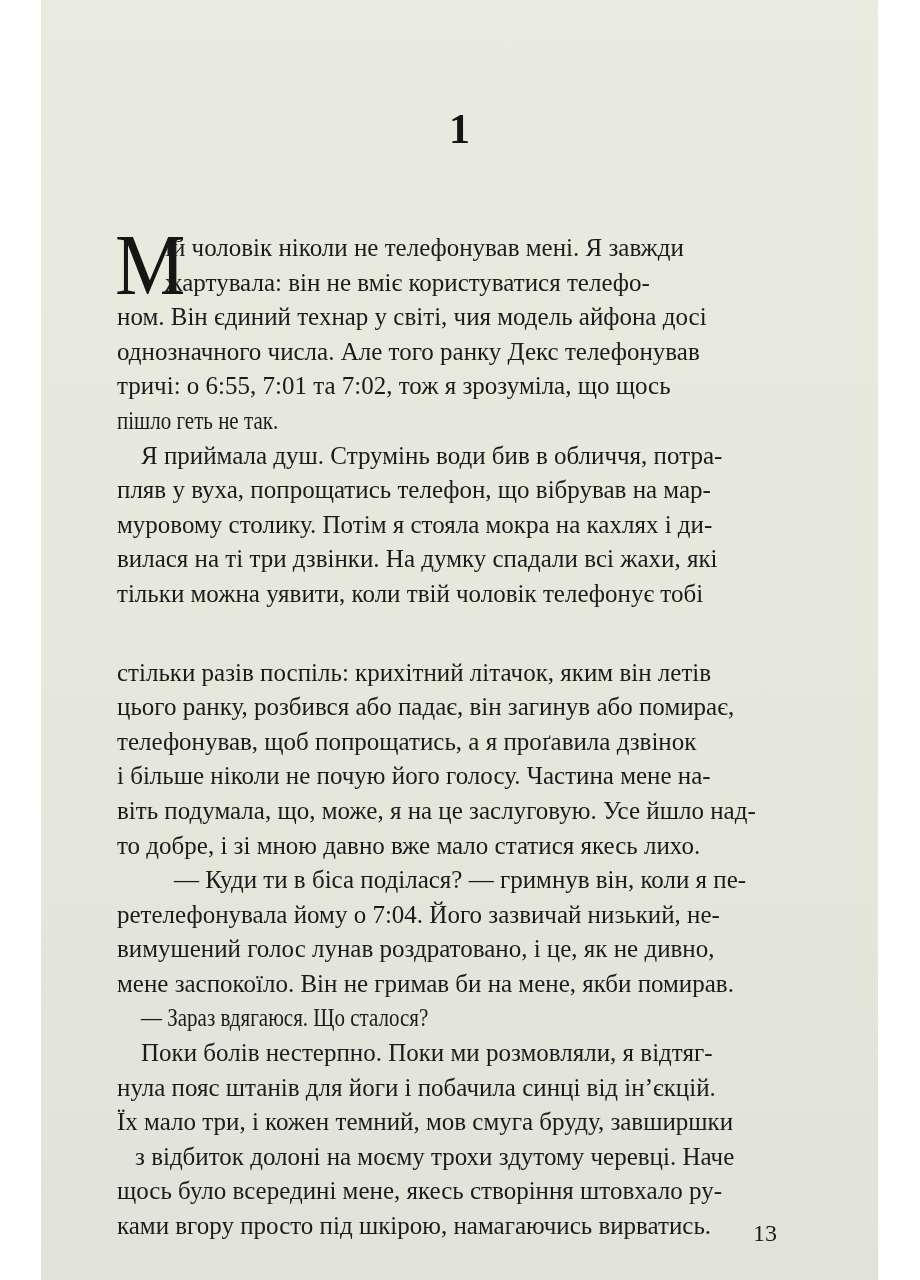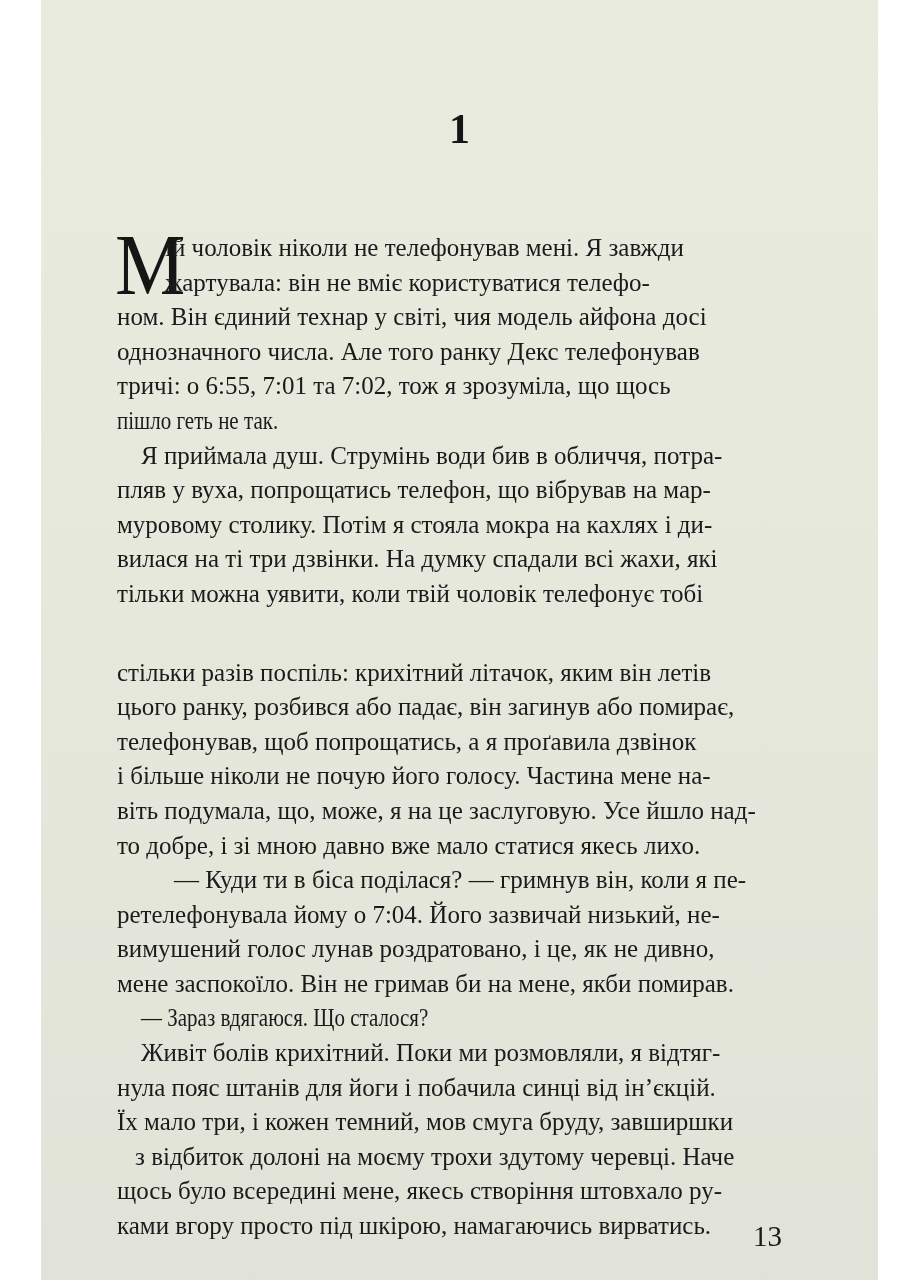--- a/index.html
+++ b/index.html
@@ -24,21 +24,21 @@
     transform-origin: left center;
   }
   .line span { display: block; }
   .dropcap {
     position: absolute; left: 74px; top: 222px;
     font-family: "Liberation Serif", serif; font-size: 86px; line-height: 86px; color: #151515;
     transform: scaleX(0.92); transform-origin: left top;
   }
   .page-number {
     position: absolute; left: 712px; top: 1220px;
-    font-family: "Liberation Serif", serif; font-size: 29px; color: #1a1a1a;
+    font-family: "Liberation Serif", serif; font-size: 24px; color: #1a1a1a;
   }
 </style>
 </head>
 <body>
 
 <div class="page">
   <div class="chapter-num">1</div>
   <div class="dropcap">М</div>
   <div class="text-wrap" id="text-wrap">
       <div class="line" style="padding-left: 48px;"><span style="white-space: nowrap; display: inline-block; transform-origin: left center; transform: scaleX(1);">ій чоловік ніколи не телефонував мені. Я завжди</span></div>
@@ -56,21 +56,21 @@
       <div class="line" style="padding-left: 0px;"><span style="white-space: nowrap; display: inline-block; transform-origin: left center; transform: scaleX(1);">цього ранку, розбився або падає, він загинув або помирає,</span></div>
       <div class="line" style="padding-left: 0px;"><span style="white-space: nowrap; display: inline-block; transform-origin: left center; transform: scaleX(1);">телефонував, щоб попрощатись, а я проґавила дзвінок</span></div>
       <div class="line" style="padding-left: 0px;"><span style="white-space: nowrap; display: inline-block; transform-origin: left center; transform: scaleX(1);">і більше ніколи не почую його голосу. Частина мене на-</span></div>
       <div class="line" style="padding-left: 0px;"><span style="white-space: nowrap; display: inline-block; transform-origin: left center; transform: scaleX(1);">віть подумала, що, може, я на це заслуговую. Усе йшло над-</span></div>
       <div class="line" style="padding-left: 0px;"><span style="white-space: nowrap; display: inline-block; transform-origin: left center; transform: scaleX(1);">то добре, і зі мною давно вже мало статися якесь лихо.</span></div>
       <div class="line" style="padding-left: 24px;"><span style="white-space: nowrap; display: inline-block; transform-origin: left center; transform: scaleX(1); margin-left: 33px;">— Куди ти в біса поділася? — гримнув він, коли я пе-</span></div>
       <div class="line" style="padding-left: 0px;"><span style="white-space: nowrap; display: inline-block; transform-origin: left center; transform: scaleX(1);">ретелефонувала йому о 7:04. Його зазвичай низький, не-</span></div>
       <div class="line" style="padding-left: 0px;"><span style="white-space: nowrap; display: inline-block; transform-origin: left center; transform: scaleX(1);">вимушений голос лунав роздратовано, і це, як не дивно,</span></div>
       <div class="line" style="padding-left: 0px;"><span style="white-space: nowrap; display: inline-block; transform-origin: left center; transform: scaleX(1);">мене заспокоїло. Він не гримав би на мене, якби помирав.</span></div>
       <div class="line" style="padding-left: 24px;"><span style="white-space: nowrap; display: inline-block; transform-origin: left center; transform: scaleX(0.84);">— Зараз вдягаюся. Що сталося?</span></div>
-      <div class="line" style="padding-left: 24px;"><span style="white-space: nowrap; display: inline-block; transform-origin: left center; transform: scaleX(1);">Живіт болів крихітний. Поки ми розмовляли, я відтяг-</span></div>
+      <div class="line" style="padding-left: 24px;"><span style="white-space: nowrap; display: inline-block; transform-origin: left center; transform: scaleX(1);">Поки болів нестерпно. Поки ми розмовляли, я відтяг-</span></div>
       <div class="line" style="padding-left: 0px;"><span style="white-space: nowrap; display: inline-block; transform-origin: left center; transform: scaleX(1);">нула пояс штанів для йоги і побачила синці від ін’єкцій.</span></div>
       <div class="line" style="padding-left: 0px;"><span style="white-space: nowrap; display: inline-block; transform-origin: left center; transform: scaleX(1);">Їх мало три, і кожен темний, мов смуга бруду, завширшки</span></div>
       <div class="line" style="padding-left: 0px;"><span style="white-space: nowrap; display: inline-block; transform-origin: left center; transform: scaleX(1); margin-left: 18px;">з відбиток долоні на моєму трохи здутому черевці. Наче</span></div>
       <div class="line" style="padding-left: 0px;"><span style="white-space: nowrap; display: inline-block; transform-origin: left center; transform: scaleX(1);">щось було всередині мене, якесь створіння штовхало ру-</span></div>
       <div class="line" style="padding-left: 0px;"><span style="white-space: nowrap; display: inline-block; transform-origin: left center; transform: scaleX(1);">ками вгору просто під шкірою, намагаючись вирватись.</span></div>
     </div>
   <div class="page-number">13</div>
 </div>
 
 </body></html>

